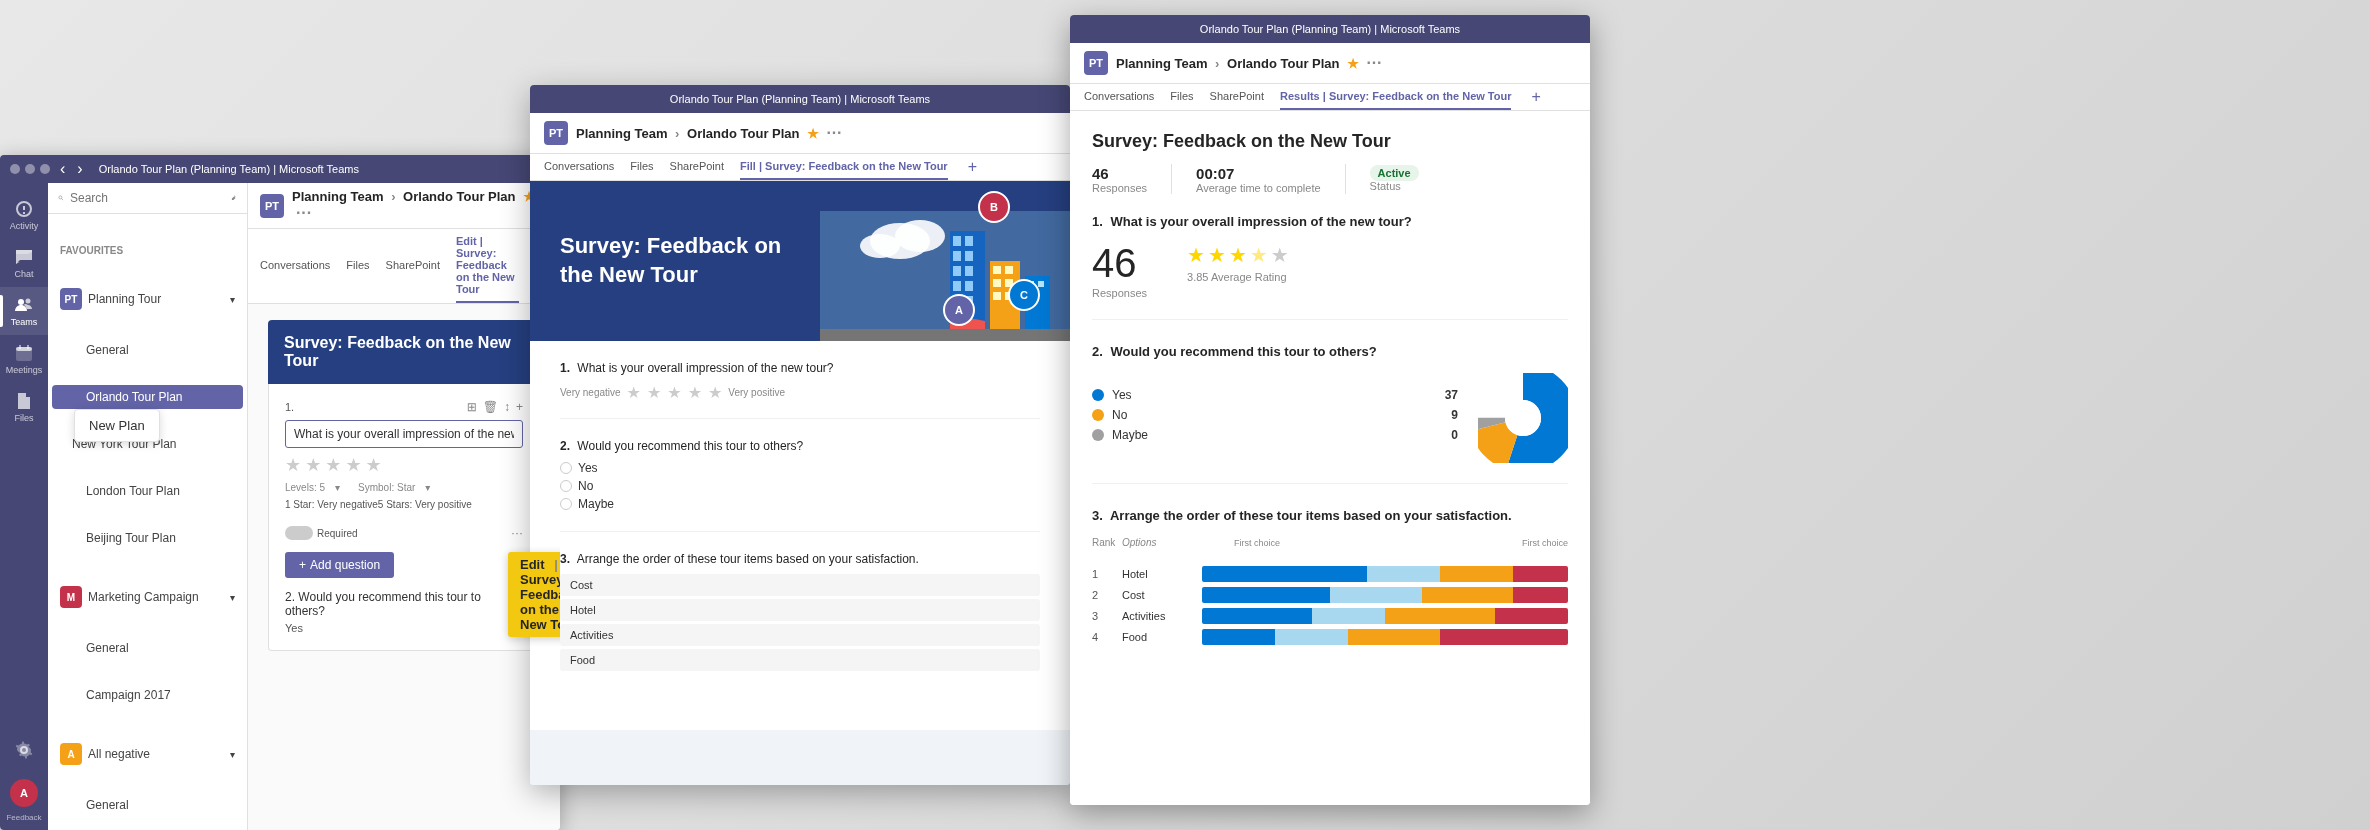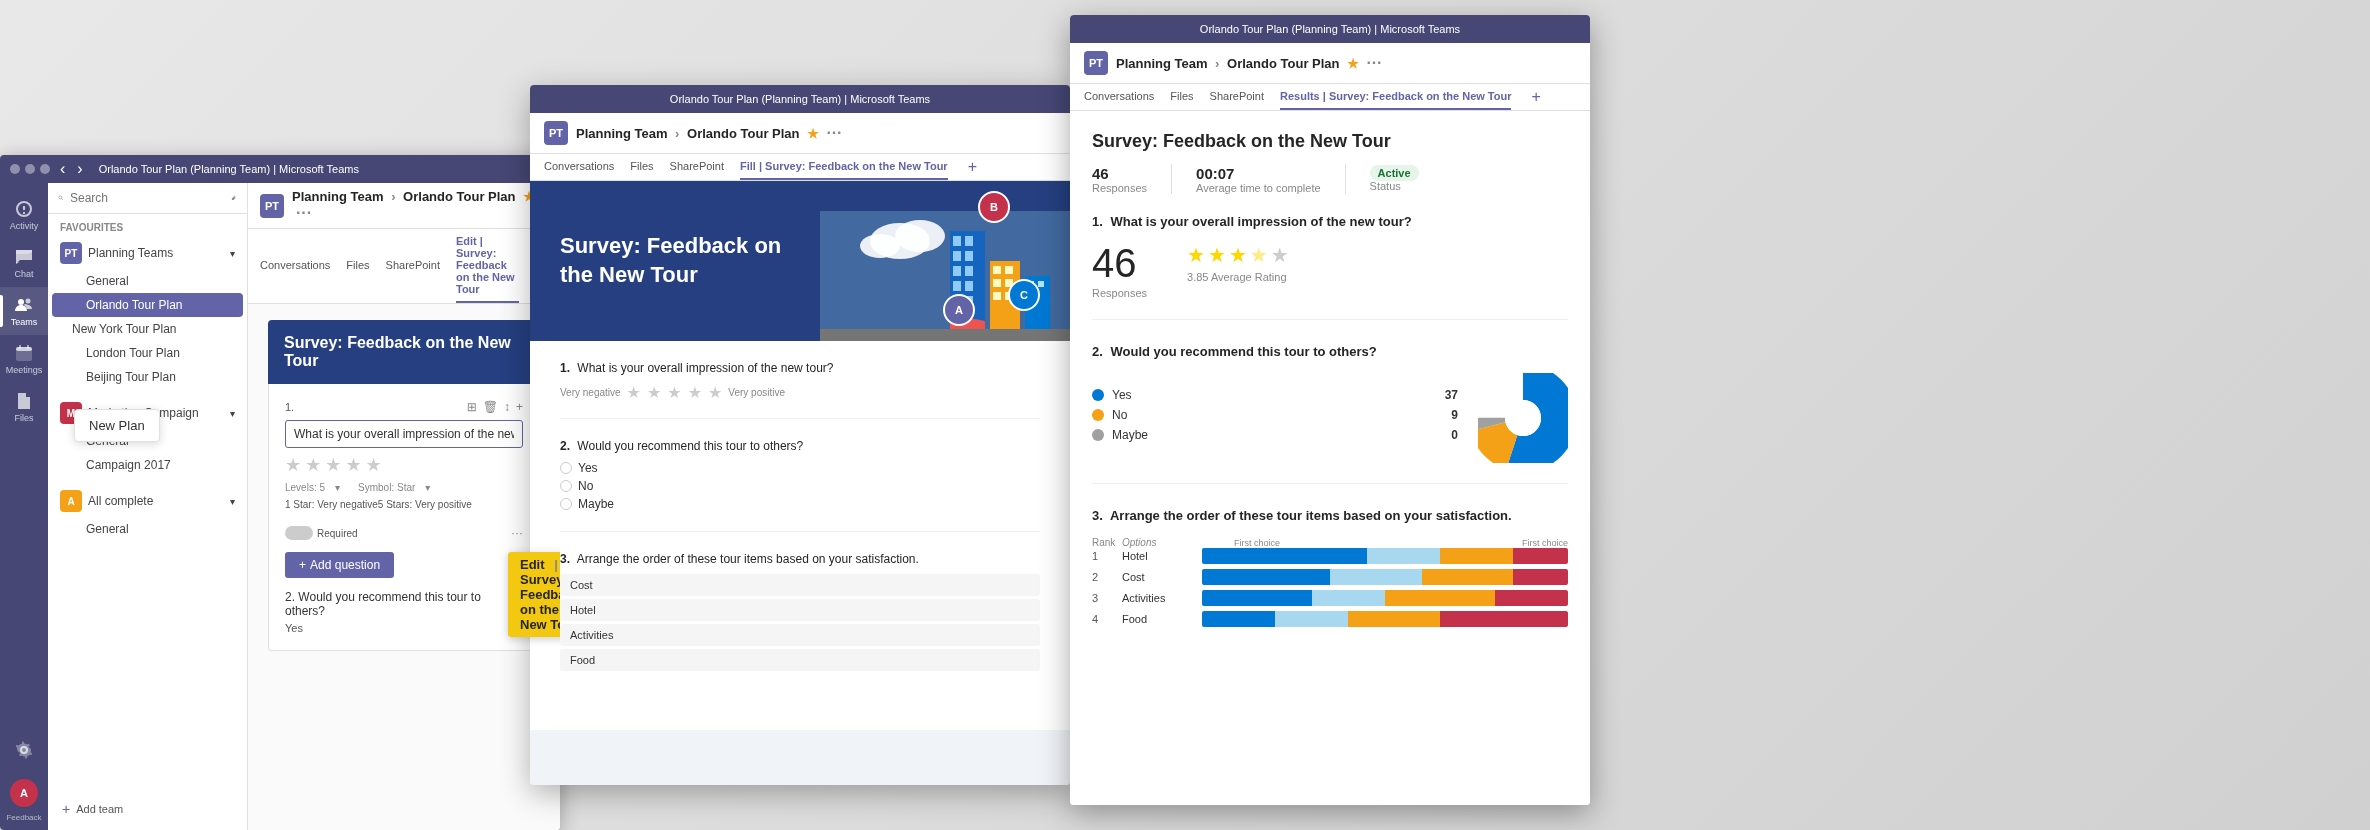--- a/index.html
+++ b/index.html
@@ -102,20 +102,21 @@
 
     
     .win1-nav {
       width: 200px;
       background: #fff;
       border-right: 1px solid #e0e0e0;
       display: flex;
       flex-direction: column;
       flex-shrink: 0;
       overflow-y: auto;
+      gap: 23px;
     }
 
     .win1-nav-search {
       display: flex;
       align-items: center;
       padding: 8px 10px;
       border-bottom: 1px solid #e0e0e0;
       gap: 6px;
     }
     .win1-nav-search input {
@@ -744,21 +745,21 @@
     .win3-pie {
       width: 90px;
       height: 90px;
       flex-shrink: 0;
     }
     .win3-rank-header {
       display: flex;
       align-items: center;
       font-size: 10px;
       color: #888;
-      margin-bottom: 0;
+      margin-bottom: 18px;
       justify-content: space-between;
     }
     .win3-rank-col1 { width: 30px; }
     .win3-rank-col2 { width: 80px; font-style: italic; }
     .win3-rank-col3 { flex: 1; padding-left: 32px; }
 
     .win3-rank-row {
       display: flex;
       align-items: center;
       margin-bottom: 5px;
@@ -934,21 +935,21 @@
         <input type="text" placeholder="Search" style="">
         <svg width="12" height="12" viewBox="0 0 20 20" fill="#888">
             <path d="M3 12V17h5l7-7-5-5-7 7zm11.7-6.7a1 1 0 000-1.4l-1.6-1.6a1 1 0 00-1.4 0l-1.4 1.4 3 3 1.4-1.4z"></path>
           </svg>
       </div>
 
       <div class="win1-nav-section-label">Favourites</div>
 
       <div class="win1-nav-item">
         <div class="team-icon team-icon-purple">PT</div>
-        <span>Planning Teams</span>
+        <span>Planning Tour</span>
         <span class="win1-nav-chevron">▾</span>
       </div>
       <div class="win1-nav-item" style="padding-left:38px;">
         <span>General</span>
       </div>
       <div class="win1-nav-item active" style="padding-left:34px;">
         <span>Orlando Tour Plan</span>
       </div>
       <div class="win1-nav-item" style="padding-left:24px;">
         <span>New York Tour Plan</span>
@@ -967,21 +968,21 @@
       </div>
       <div class="win1-nav-item" style="padding-left:38px;">
         <span>General</span>
       </div>
       <div class="win1-nav-item" style="padding-left:38px;">
         <span>Campaign 2017</span>
       </div>
 
       <div class="win1-nav-item" style="margin-top:8px;">
         <div class="team-icon team-icon-yellow">A</div>
-        <span>All complete</span>
+        <span>All negative</span>
         <span class="win1-nav-chevron">▾</span>
       </div>
       <div class="win1-nav-item" style="padding-left:38px;">
         <span>General</span>
       </div>
 
       <div class="win1-nav-bottom">
         <div class="win1-nav-bottom-item">
           <span style="font-size:14px;color:#6264a7;">+</span>
           <span>Add team</span>

